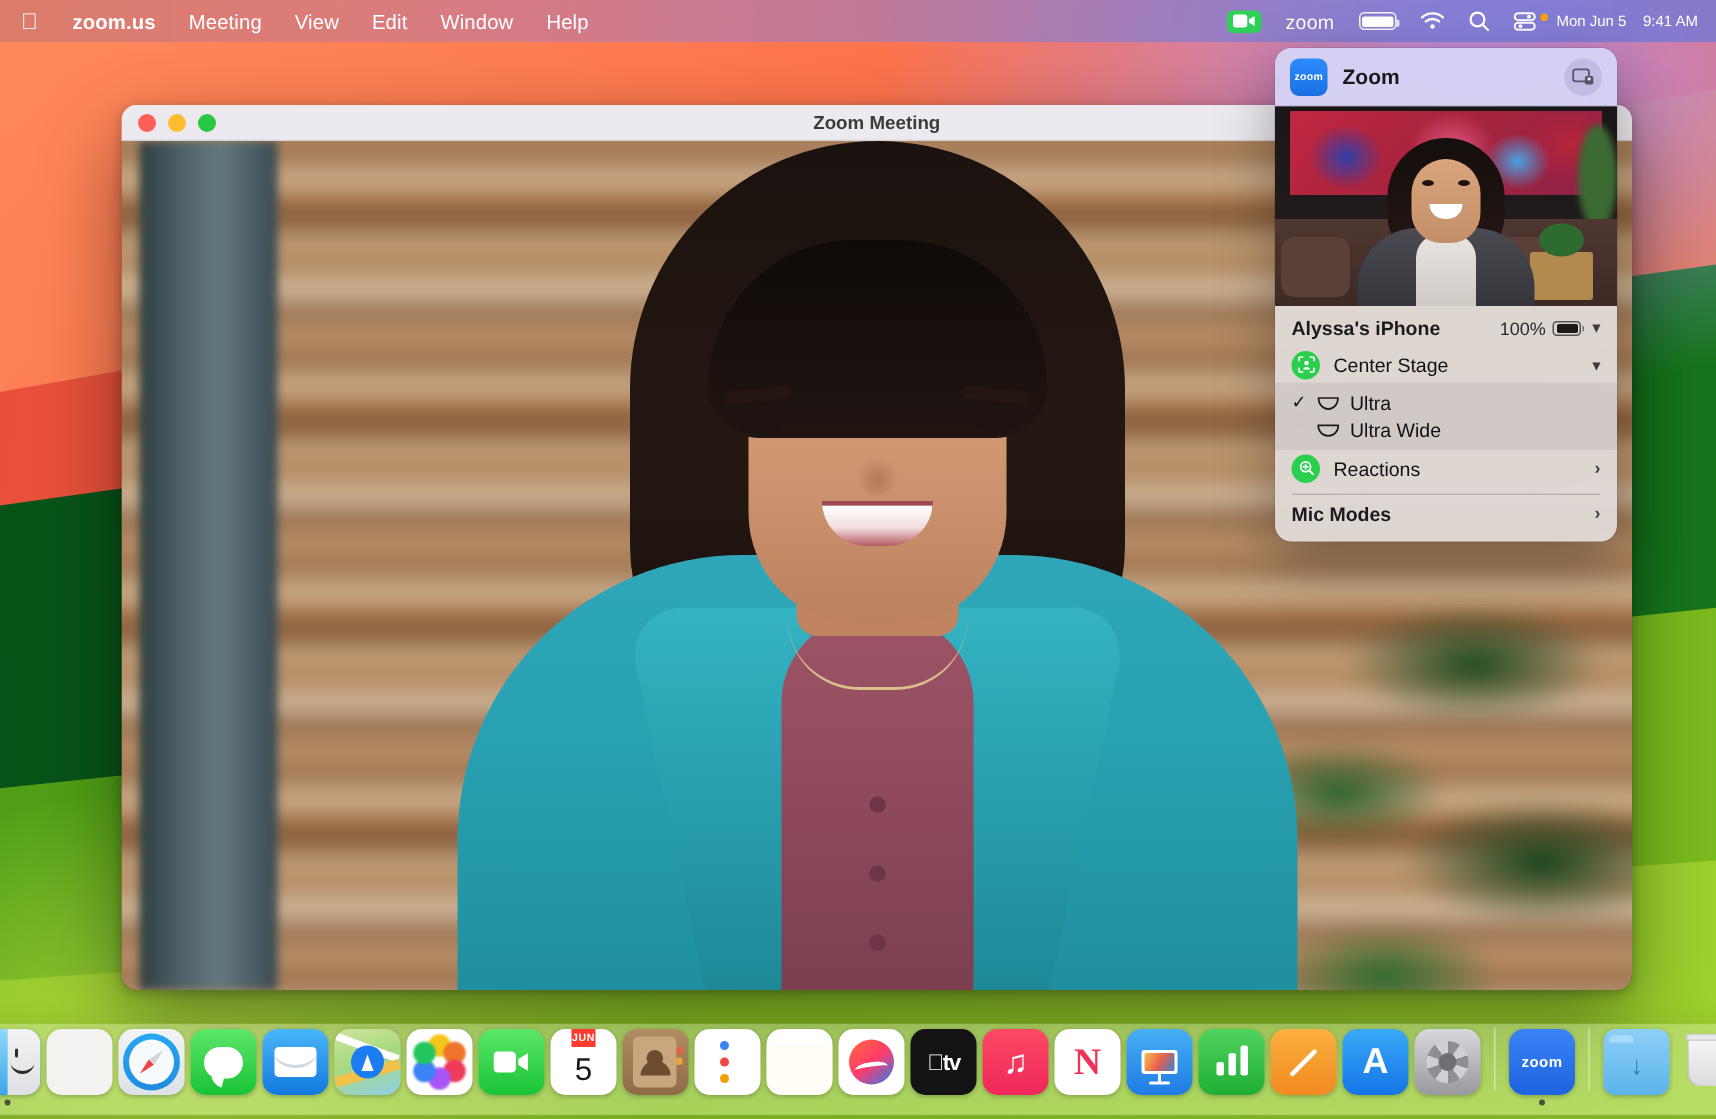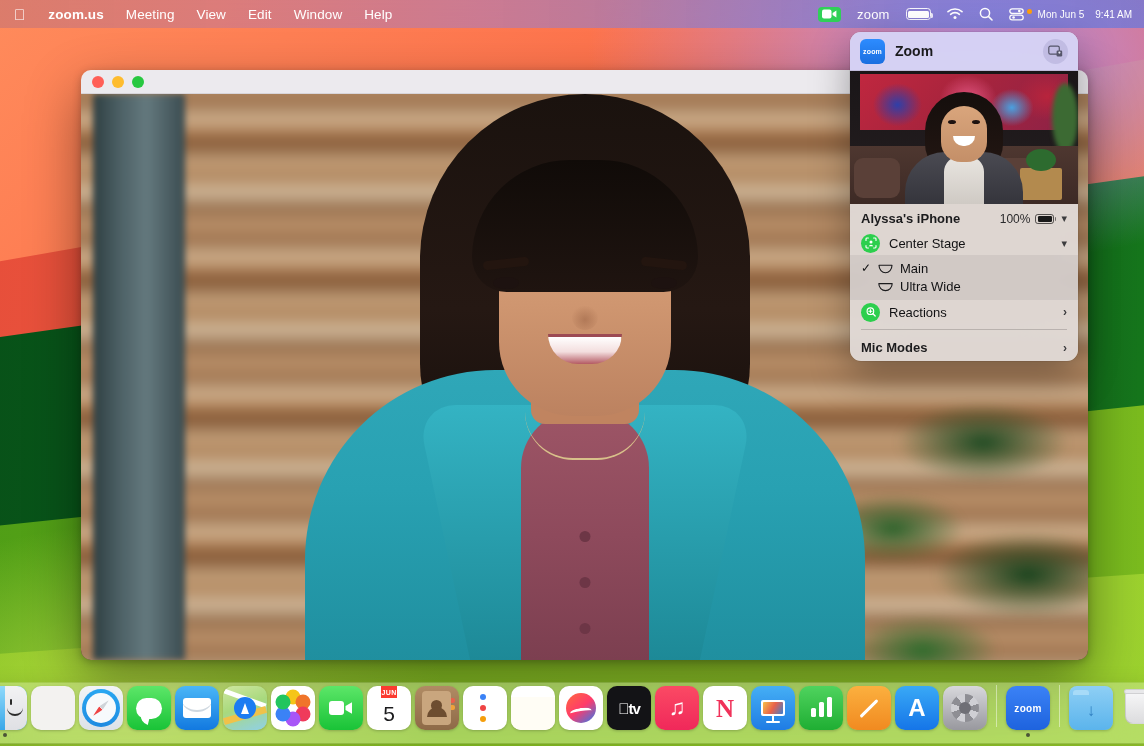--- a/index.html
+++ b/index.html
@@ -327,21 +327,21 @@
   .round-ico.green { background:#2ccf4d; }
   .vp-sub {
     display:flex; align-items:center; height:18px; padding:0 11px 0 11px; gap:0;
   }
   .vp-check { width:17px; font-size:12px; color:#121214; text-align:left; }
   .vp-lensico { width:22px; display:flex; align-items:center; justify-content:flex-start; }
   .vp-sublabel { font-size:13px; color:#121214; }
   .vp-group-hl { background:rgba(0,0,0,.055); padding:4px 0 5px 0; }
   .vp-sep { height:.5px; background:rgba(0,0,0,.17); margin:5px 11px; }
   .vp-footer {
-    display:flex; align-items:center; height:26px; padding:0 11px;
+    display:flex; align-items:flex-start; height:26px; padding:0 11px;
     font-size:13px; font-weight:600; color:#1b1b1d;
   }
   .vp-footer .chev-r { margin-left:auto; color:#3c3c3e; font-size:12px; font-weight:bold; }
   .chev-d { font-size:11px; color:#3c3c3e; }
 
   
   #dock {
     position:absolute; left:50%; bottom:3px; transform:translateX(-50%);
     height:60px; display:flex; align-items:flex-end; gap:4px;
     padding:4px 7px 6px 7px; border-radius:18px;
@@ -500,20 +500,21 @@
   </div>
 </div>
 
 <div id="meeting-window">
   <div class="titlebar">
     <div class="traffic">
       <span class="tl r"></span>
       <span class="tl y"></span>
       <span class="tl g"></span>
     </div>
+    <div class="win-title">Zoom Meeting</div>
   </div>
   <div class="video-stage">
     <div class="wood"></div>
     <div class="pillar"></div>
     <div class="plant"></div>
     <div class="person">
       <div class="p-hair-back"></div>
       <div class="p-torso"></div>
       <div class="p-lapelL"></div>
       <div class="p-lapelR"></div>
@@ -593,21 +594,21 @@
   </div>
 
   <div class="vp-group-hl">
     <div class="vp-sub">
       <span class="vp-check">✓</span>
       <span class="vp-lensico">
         <svg width="15" height="11" viewBox="0 0 15 11" fill="none">
           <path d="M1 2.3h13c0 4.2-3 7.4-6.5 7.4S1 6.5 1 2.3Z" stroke="#1b1b1d" stroke-width="1.1" stroke-linejoin="round"></path>
         </svg>
       </span>
-      <span class="vp-sublabel">Main</span>
+      <span class="vp-sublabel">Ultra</span>
     </div>
     <div class="vp-sub">
       <span class="vp-check"></span>
       <span class="vp-lensico">
         <svg width="15" height="11" viewBox="0 0 15 11" fill="none">
           <path d="M0.8 2.6h13.4c0 4-3 7-6.7 7S0.8 6.6 0.8 2.6Z" stroke="#1b1b1d" stroke-width="1.1" stroke-linejoin="round"></path>
         </svg>
       </span>
       <span class="vp-sublabel">Ultra Wide</span>
     </div>

